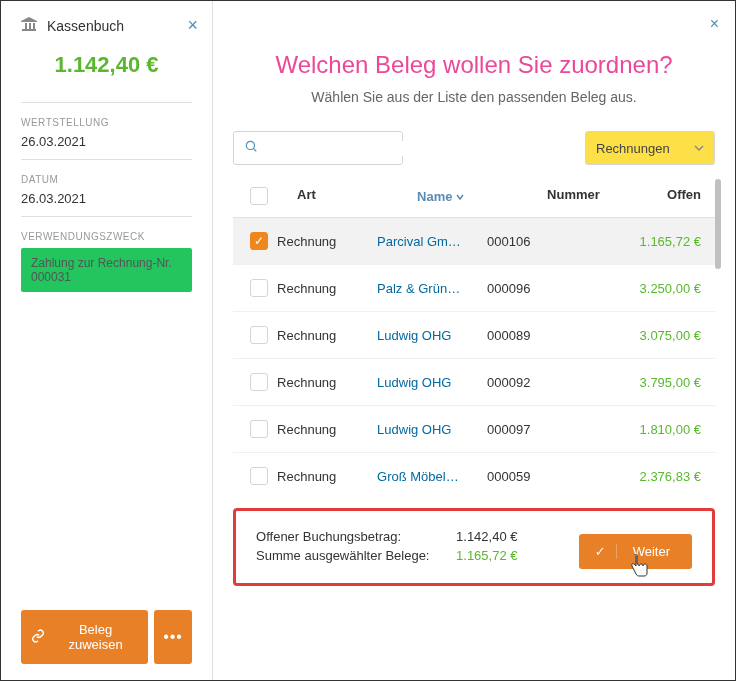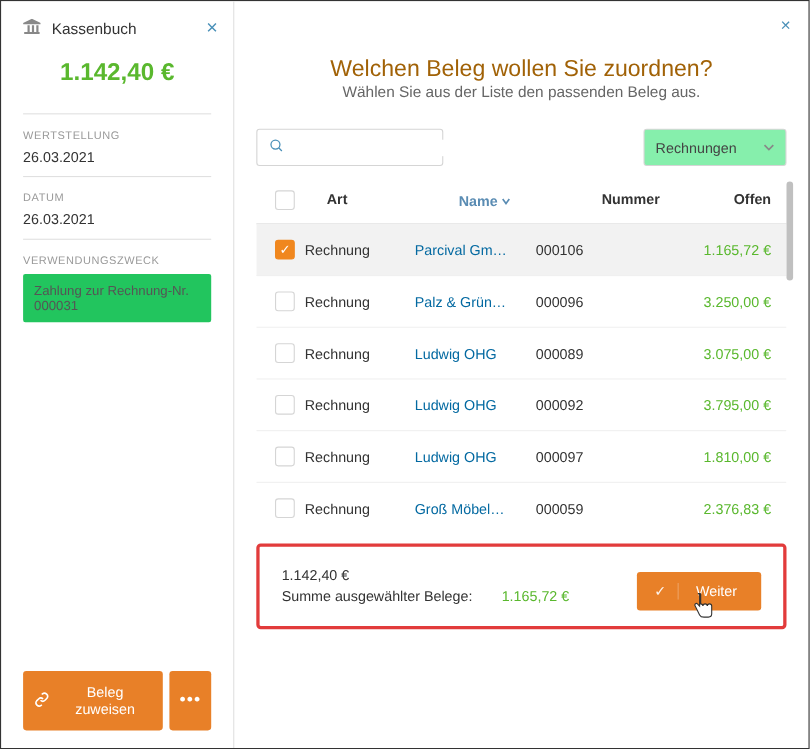--- a/index.html
+++ b/index.html
@@ -16,28 +16,28 @@
 .field-label { font-size: 10px; letter-spacing: 0.5px; color: #999; text-transform: uppercase; margin-bottom: 6px; }
 .field-value { font-size: 13px; color: #333; font-weight: 600; }
 .field-value-input { font-size: 12px; color: #555; background: #22c55e; padding: 8px 10px; border-radius: 2px; }
 .left-footer { margin-top: auto; display: flex; gap: 6px; }
 .btn-assign { flex: 1; background: #e88028; color: #fff; border: none; padding: 12px 10px; font-size: 13px; font-weight: 500; border-radius: 3px; display: flex; align-items: center; justify-content: center; gap: 8px; cursor: pointer; }
 .btn-more { width: 38px; background: #e88028; color: #fff; border: none; border-radius: 3px; font-size: 16px; cursor: pointer; letter-spacing: 1px; }
 
 
 .right-panel { flex: 1; padding: 16px 20px; position: relative; display: flex; flex-direction: column; }
 .right-close { position: absolute; top: 14px; right: 16px; color: #4a90b8; font-size: 16px; cursor: pointer; }
-.heading { text-align: center; font-size: 21px; color: #a16207; font-weight: 500; margin-top: 34px; }
+.heading { text-align: center; font-size: 24px; color: #ec4899; font-weight: 500; margin-top: 34px; margin-bottom: 10px; }
 .subheading { text-align: center; font-size: 14px; color: #666; margin-bottom: 26px; }
 
 .controls-row { display: flex; justify-content: space-between; margin-bottom: 14px; }
 .search-box { width: 170px; height: 34px; border: 1px solid #d5d5d5; border-radius: 3px; display: flex; align-items: center; padding: 0 10px; }
 .search-box svg { color: #4a90b8; }
 .search-input { border: none; outline: none; flex: 1; margin-left: 6px; font-size: 13px; }
-.filter-select { width: 130px; height: 34px; border: 1px solid #d5d5d5; border-radius: 3px; display: flex; align-items: center; justify-content: space-between; padding: 0 10px; font-size: 13px; color: #444; cursor: pointer; background: #86efac; }
+.filter-select { width: 130px; height: 34px; border: 1px solid #d5d5d5; border-radius: 3px; display: flex; align-items: center; justify-content: space-between; padding: 0 10px; font-size: 13px; color: #444; cursor: pointer; background: #fde047; }
 
 
 .table-wrap { position: relative; }
 .table-header { display: flex; padding: 8px 8px 12px 8px; font-size: 13px; font-weight: 600; color: #333; border-bottom: 1px solid #e0e0e0; gap: 20px; }
 .col-check { width: 36px; display: flex; align-items: center; justify-content: center; }
 .col-art { width: 100px; }
 .col-name { width: 110px; display: flex; align-items: center; gap: 4px; color: #5a8cb3; }
 .col-nummer { width: 100px; }
 .col-offen { flex: 1; text-align: right; padding-right: 6px; }
 .checkbox { width: 18px; height: 18px; border: 1px solid #d5d5d5; border-radius: 3px; background: #fff; display: inline-flex; align-items: center; justify-content: center; }
@@ -202,20 +202,21 @@
           <div class="cell cell-offen">2.376,83 €</div>
         </div>
       </div>
     <div class="scrollbar">
         <div class="scroll-thumb"></div>
       </div>
   </div>
 
   <div class="summary-box">
     <div class="summary-line">
+      <span class="summary-label">Offener Buchungsbetrag:</span>
       <span class="summary-val">1.142,40 €</span>
     </div>
     <div class="summary-line">
       <span class="summary-label">Summe ausgewählter Belege:</span>
       <span class="summary-val green">1.165,72 €</span>
     </div>
     <button class="btn-next">
       <span class="check-part">✓</span>
       <span class="text-part">Weiter</span>
     </button>

